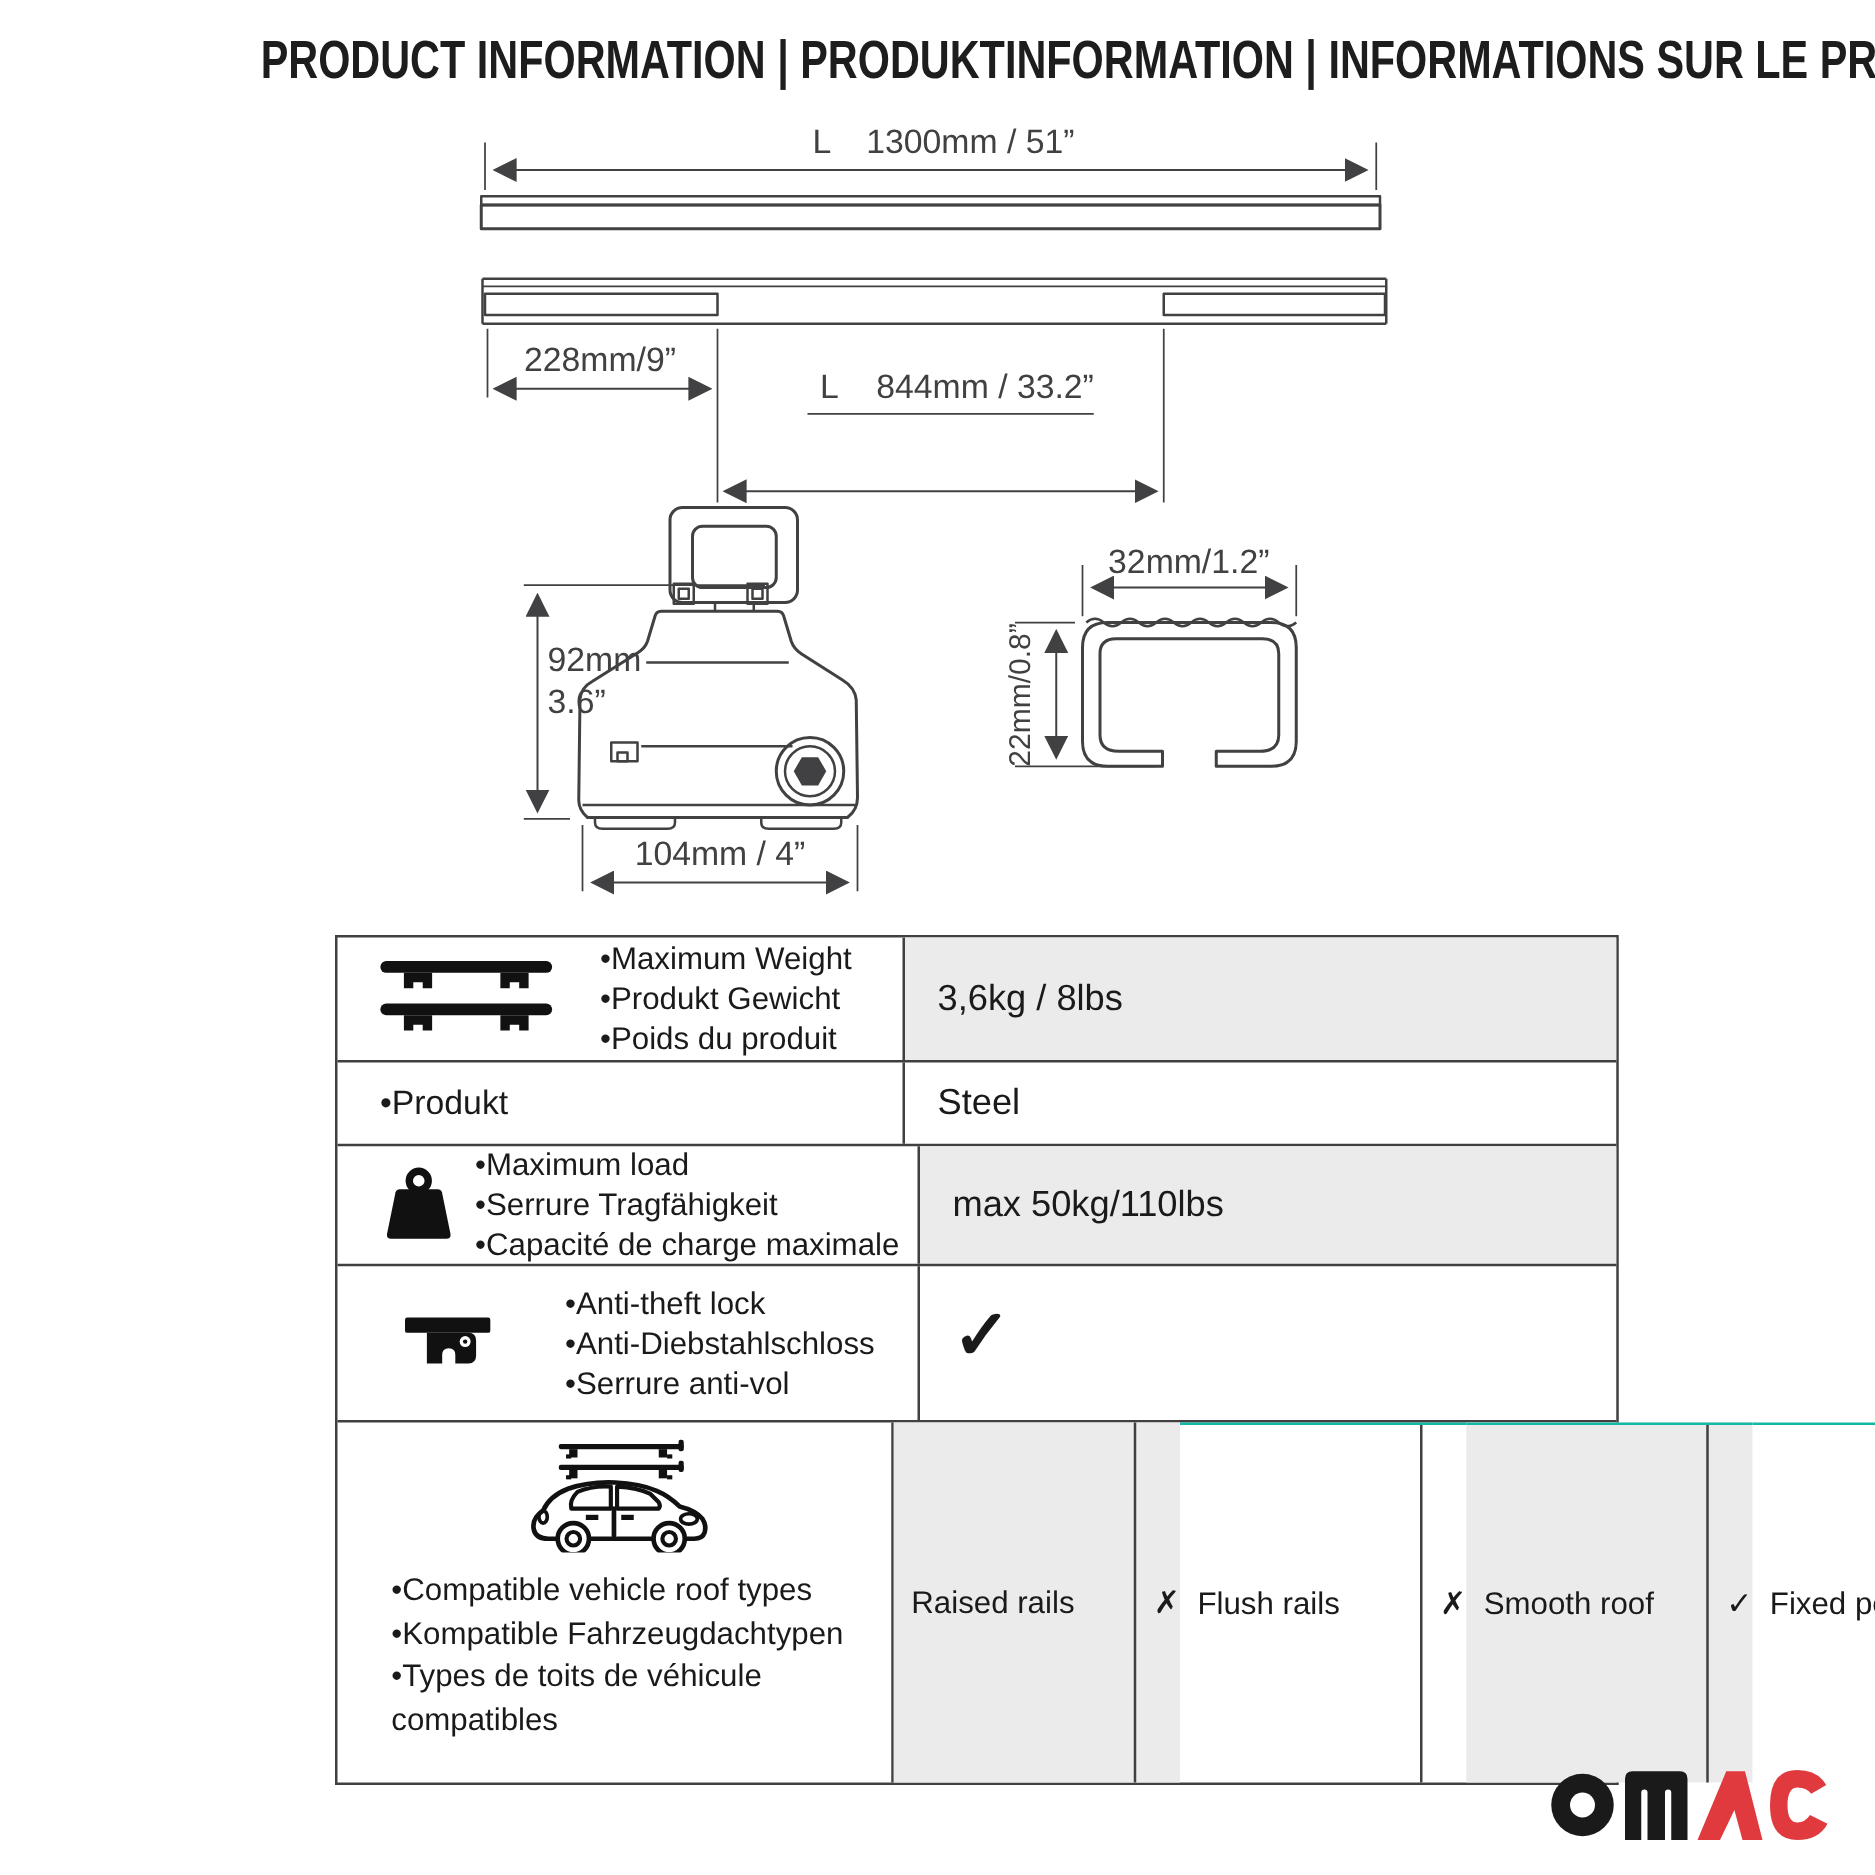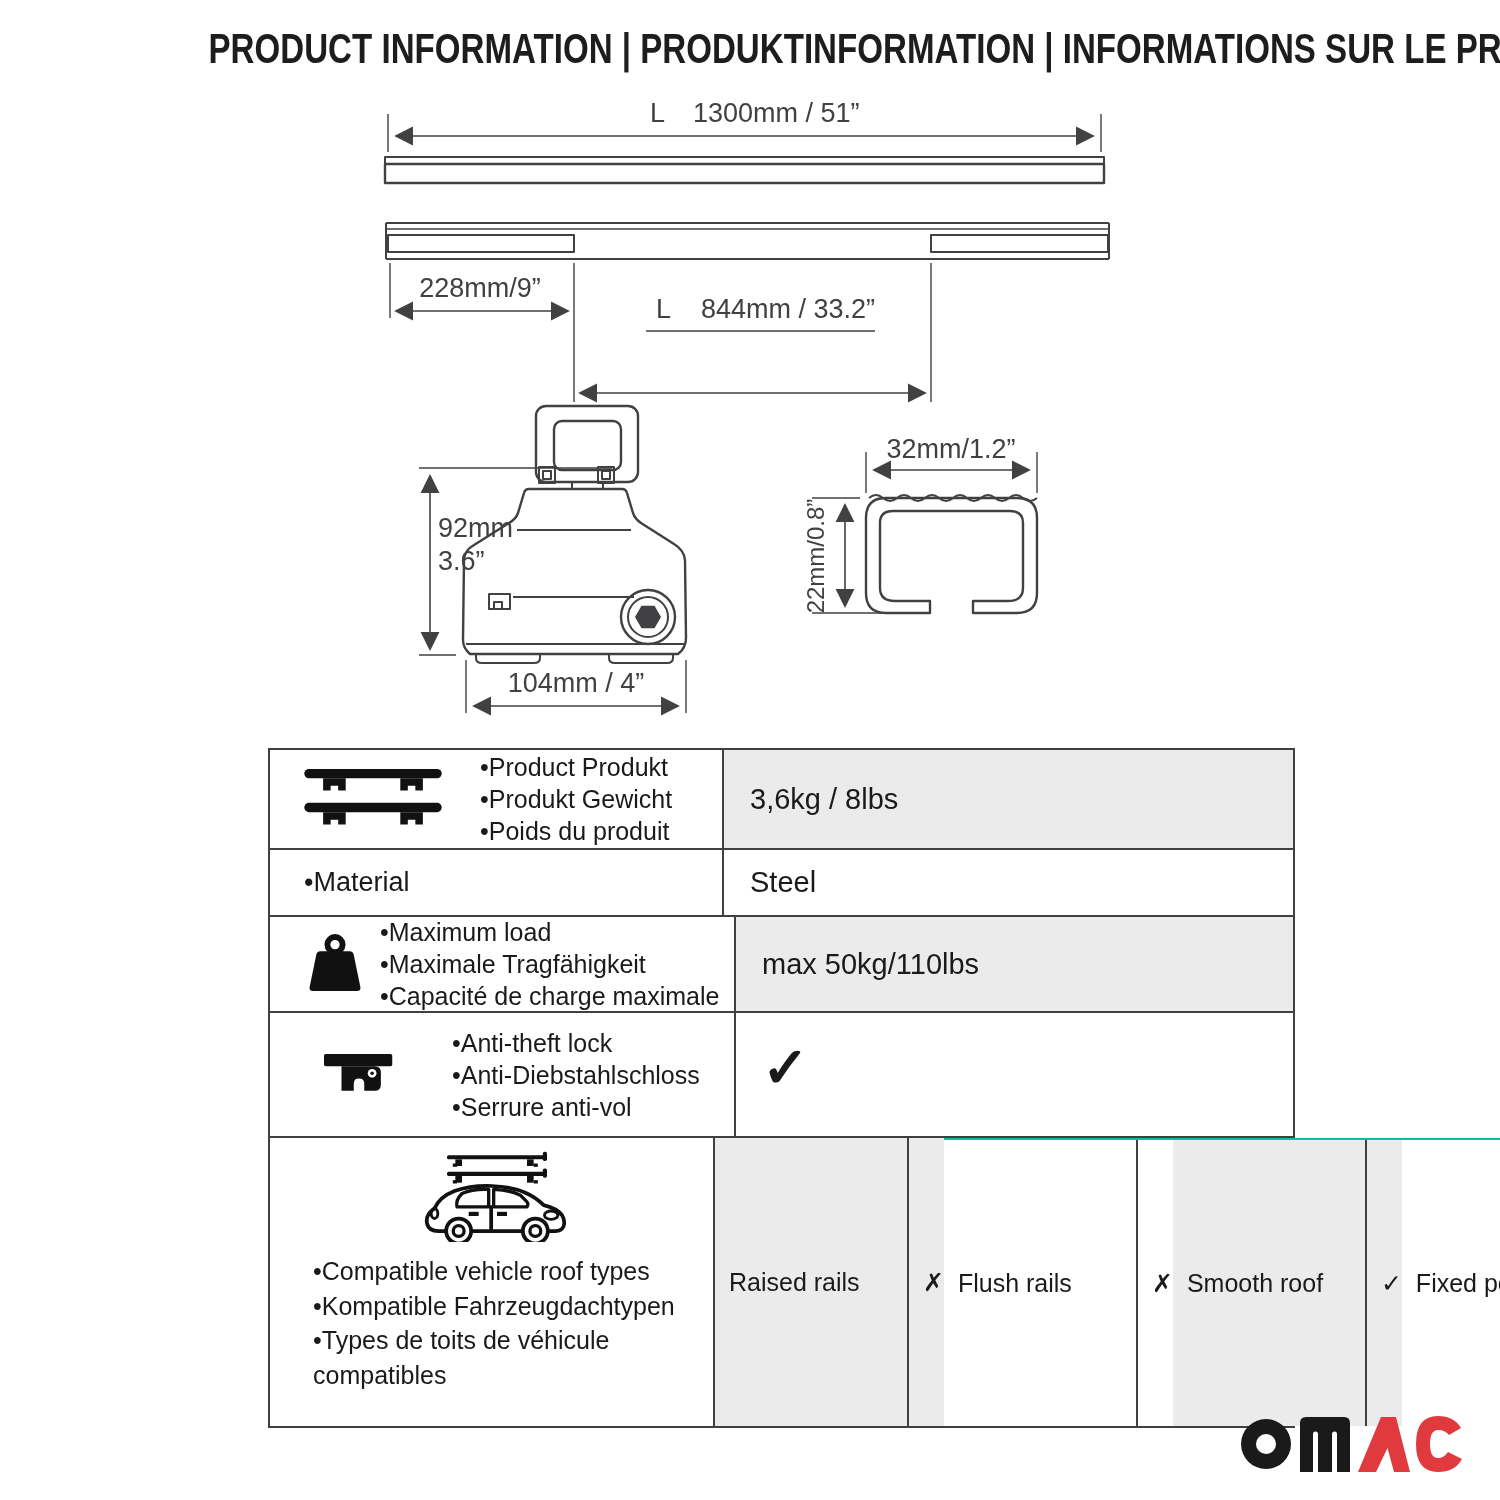--- a/index.html
+++ b/index.html
@@ -148,44 +148,44 @@
           <g fill="#111">
             <rect x="2" y="2" width="146" height="10" rx="5"></rect>
             <path d="M22,12 h24 v13 h-8 v-5 h-8 v5 h-8 z"></path>
             <path d="M104,12 h24 v13 h-8 v-5 h-8 v5 h-8 z"></path>
             <rect x="2" y="38" width="146" height="10" rx="5"></rect>
             <path d="M22,48 h24 v13 h-8 v-5 h-8 v5 h-8 z"></path>
             <path d="M104,48 h24 v13 h-8 v-5 h-8 v5 h-8 z"></path>
           </g>
         </svg>
         <div class="lines ml32">
-          <div>•Product Produkt</div>
+          <div>•Maximum Weight</div>
           <div>•Produkt Gewicht</div>
           <div>•Poids du produit</div>
         </div>
       </div>
       <div class="cell value shaded">3,6kg / 8lbs</div>
     </div>
 
     <div class="t-row r2">
       <div class="cell label">
-        <div class="lines" style="margin-left:34px;font-size:27px;">•Material</div>
+        <div class="lines" style="margin-left:34px;font-size:27px;">•Produkt</div>
       </div>
       <div class="cell value">Steel</div>
     </div>
 
     <div class="t-row r3">
       <div class="cell label">
         <svg class="icon-weight" width="54" height="62" viewBox="0 0 64 70">
           <circle cx="32" cy="12" r="9" fill="none" stroke="#111" stroke-width="7"></circle>
           <path d="M14,20 H50 Q53,20 54,23 L62,62 Q63,67 58,67 H6 Q1,67 2,62 L10,23 Q11,20 14,20 Z" fill="#111"></path>
         </svg>
         <div class="lines ml18">
           <div>•Maximum load</div>
-          <div>•Maximale Tragfähigkeit</div>
+          <div>•Serrure Tragfähigkeit</div>
           <div>•Capacité de charge maximale</div>
         </div>
       </div>
       <div class="cell value shaded">max 50kg/110lbs</div>
     </div>
 
     <div class="t-row r4">
       <div class="cell label">
         <svg class="icon-foot" width="70" height="50" viewBox="0 0 80 56">
           <rect x="0" y="4" width="78" height="14" rx="2" fill="#111"></rect>

